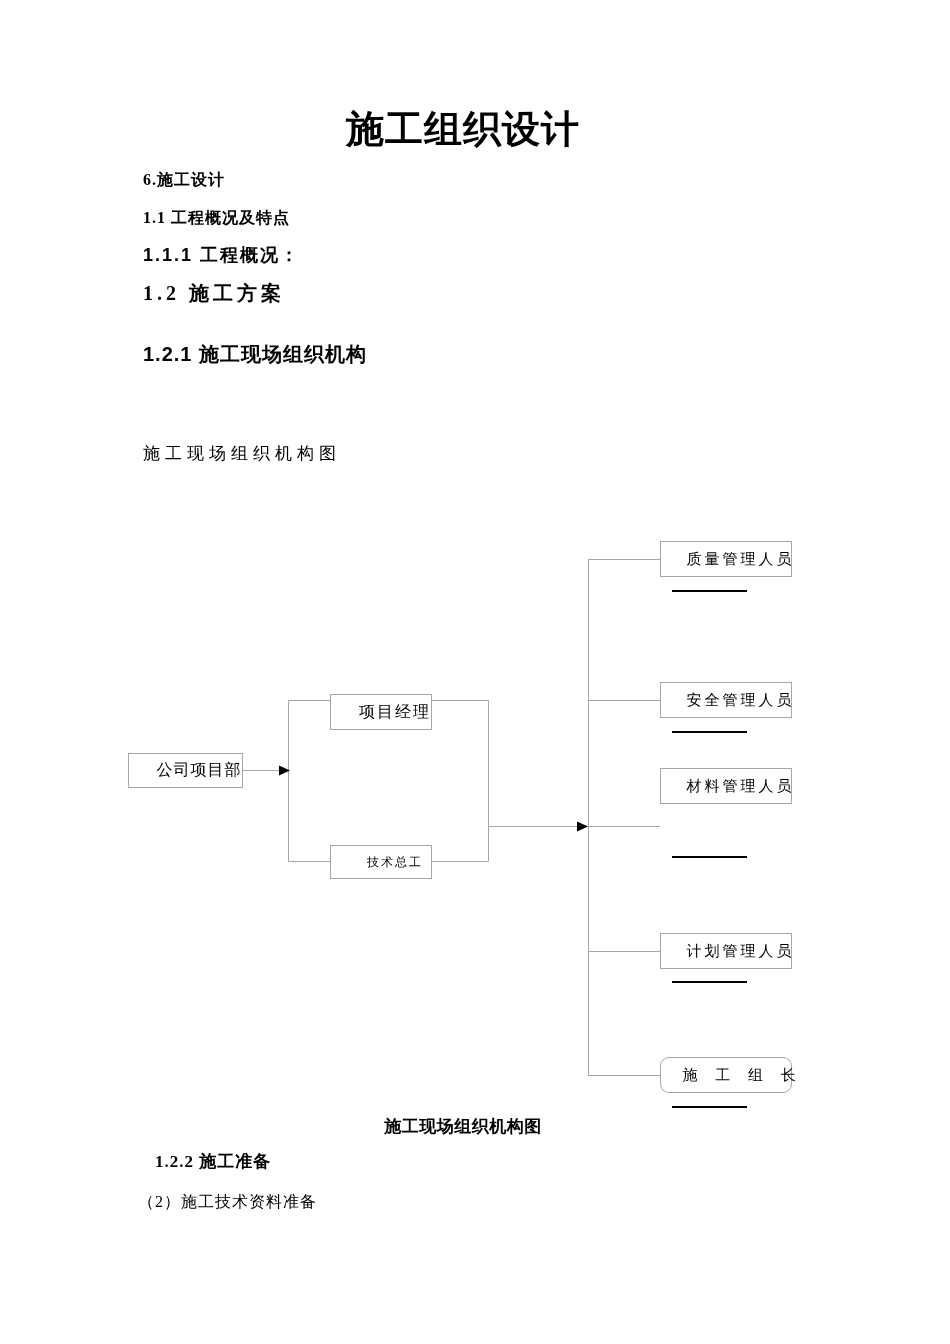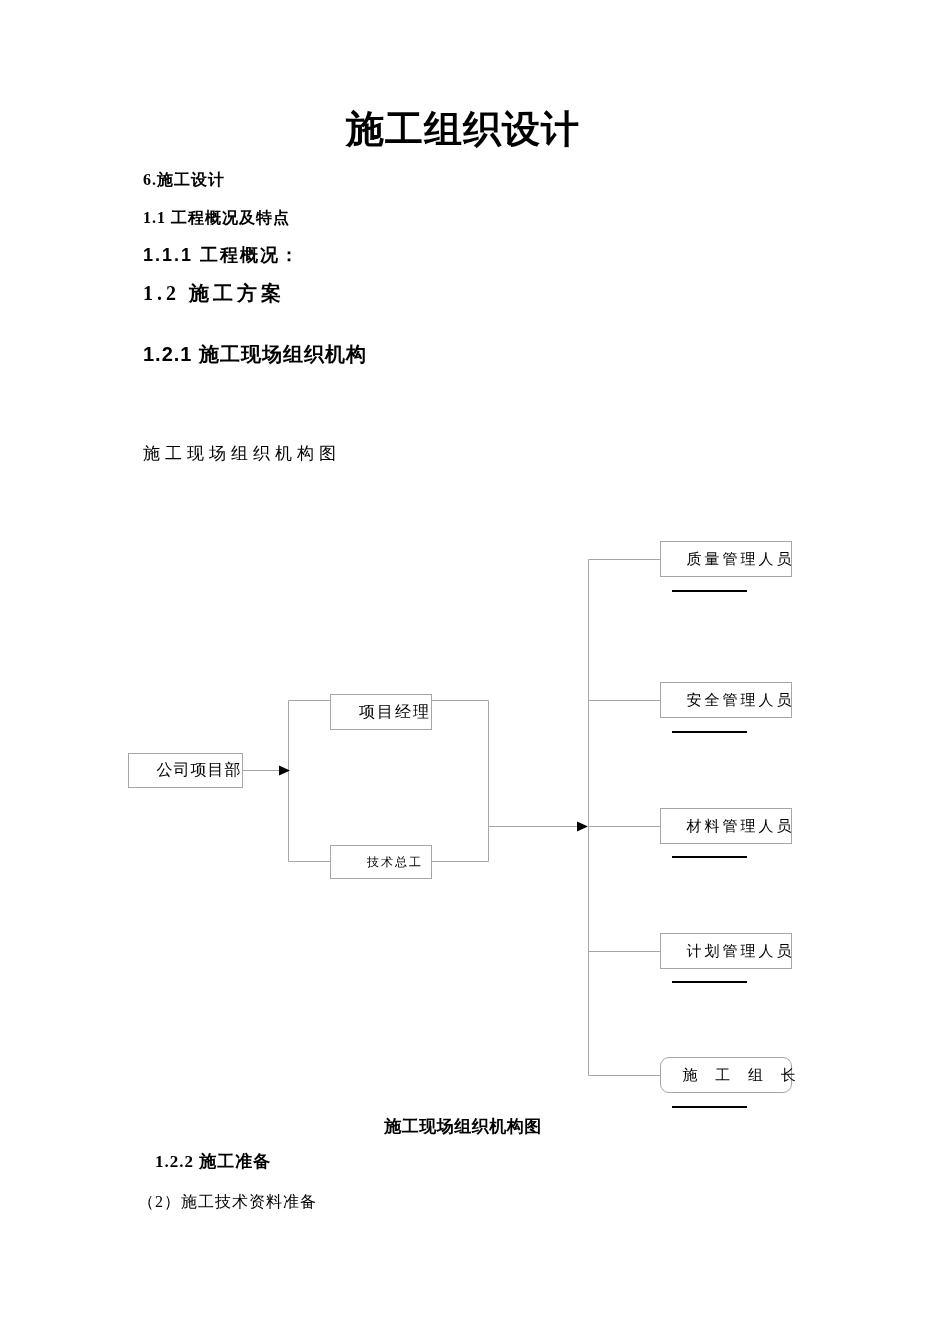--- a/index.html
+++ b/index.html
@@ -51,21 +51,21 @@
     letter-spacing: 3px; text-indent: 3px;
     white-space: nowrap;
     padding-left: 26px;
   }
   .b-company { left: 128px; top: 753px; width: 115px; height: 35px; font-size: 16px; letter-spacing: 1px; text-indent: 1px; }
   .b-manager { left: 330px; top: 682px; width: 102px; height: 36px; font-size: 16px; letter-spacing: 2px; text-indent: 2px; margin-top: 12px; }
   .b-chief   { left: 330px; top: 845px; width: 102px; height: 34px; font-size: 12px; letter-spacing: 2px; text-indent: 2px; }
   .b-right   { left: 660px; width: 132px; height: 36px; }
   .b-quality  { top: 541px; }
   .b-safety   { top: 682px; }
-  .b-material { top: 808px; font-family: Liberation Serif, serif; }
+  .b-material { top: 768px; font-family: Liberation Serif, serif; }
   .b-planning { top: 933px; }
   .b-leader   { top: 1057px; word-spacing: 8px; border-radius: 9px; }
   .uline {
     position: absolute;
     left: 672px; width: 75px; height: 2px;
     background: #000000;
   }
   .u1 { top: 590px; } .u2 { top: 731px; } .u3 { top: 856px; } .u4 { top: 981px; } .u5 { top: 1106px; }
 </style>
 </head>

